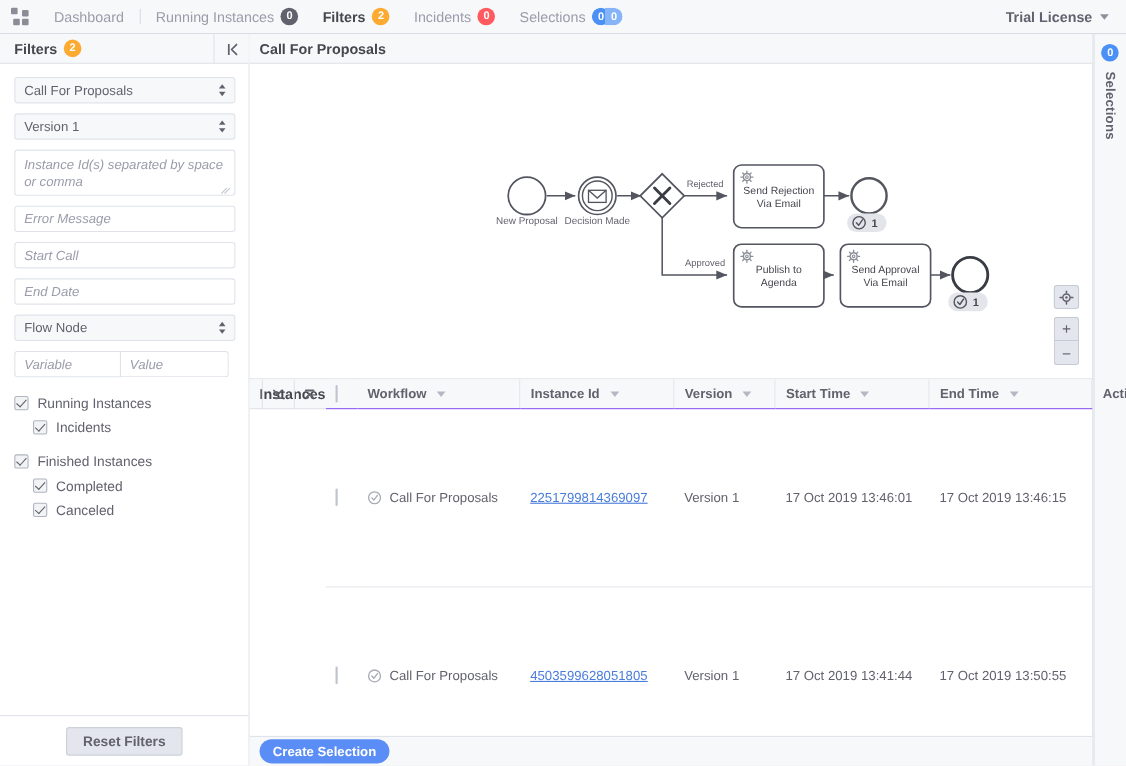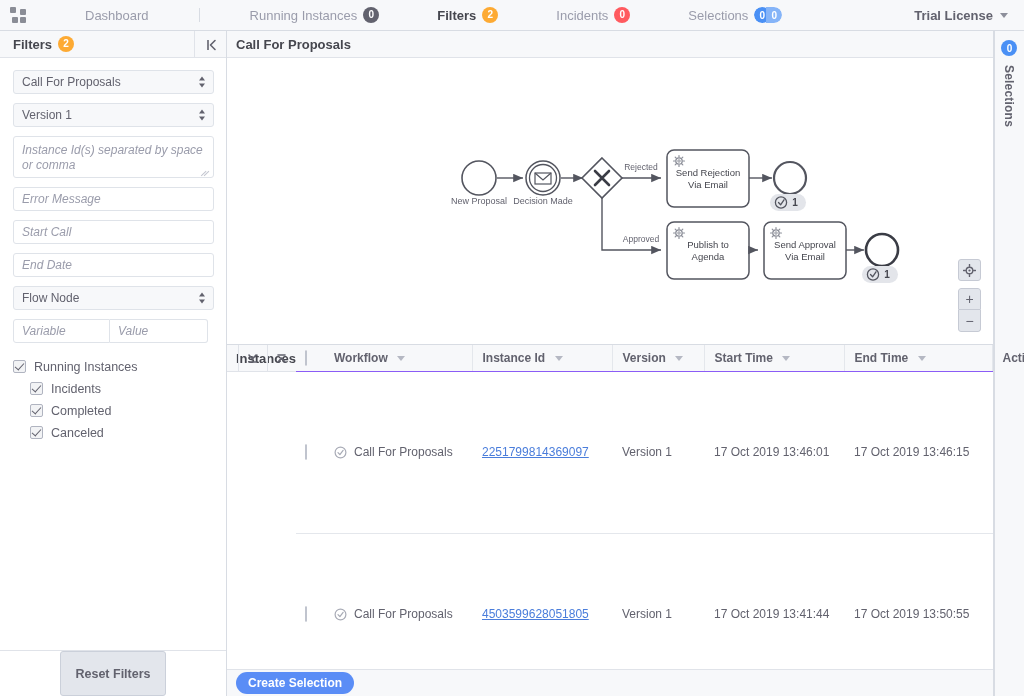--- a/index.html
+++ b/index.html
@@ -16,21 +16,20 @@
 
   
   .topnav {
     height: 31px;
     background: #f7f8fa;
     border-bottom: 1px solid #d8dce3;
     display: flex;
     align-items: center;
     padding: 0 14px 0 10px;
     position: relative;
-    gap: 36px;
   }
   .topnav .brand-icon { width: 16px; height: 16px; position: relative; margin-right: 12px; }
   .topnav .brand-icon i {
     position: absolute; width: 6px; height: 6px; background: #8a8d96; border-radius: 1px;
   }
   .topnav .brand-icon i:nth-child(1){ left:0; top:0; }
   .topnav .brand-icon i:nth-child(2){ right:0; top:2px; }
   .topnav .brand-icon i:nth-child(3){ left:2px; bottom:0; }
   .topnav .brand-icon i:nth-child(4){ right:0; bottom:0; }
 
@@ -137,21 +136,21 @@
   }
   .cbox.checked::after {
     content: ''; position: absolute; left: 3px; top: 0px;
     width: 4px; height: 8px; border: solid #62626e;
     border-width: 0 1.6px 1.6px 0; transform: rotate(42deg);
   }
   .chk-label { font-size: 12.5px; color: #62626e; }
 
   .filters-footer {
     border-top: 1px solid #e0e3e9; height: 46px;
-    display: flex; justify-content: center;
+    display: flex; align-items: center; justify-content: center;
   }
   .reset-btn {
     background: #e3e6ec; border: 1px solid #cbd0da; border-radius: 3px;
     font-size: 12.5px; font-weight: bold; color: #62626e;
     padding: 5px 14px; cursor: pointer;
   }
 
   
   .center { flex: 1; display: flex; flex-direction: column; background:#f2f3f5; position: relative; }
 
@@ -348,20 +347,24 @@
         </div>
 
         <div class="checkgroup">
           <div class="chk-row">
             <span class="cbox checked"></span>
             <span class="chk-label">Running Instances</span>
           </div>
           <div class="chk-row indent">
             <span class="cbox checked"></span>
             <span class="chk-label">Incidents</span>
+          </div>
+          <div class="chk-row group-gap">
+            <span class="cbox checked"></span>
+            <span class="chk-label">Finished Instances</span>
           </div>
           <div class="chk-row indent">
             <span class="cbox checked"></span>
             <span class="chk-label">Completed</span>
           </div>
           <div class="chk-row indent">
             <span class="cbox checked"></span>
             <span class="chk-label">Canceled</span>
           </div>
         </div>

